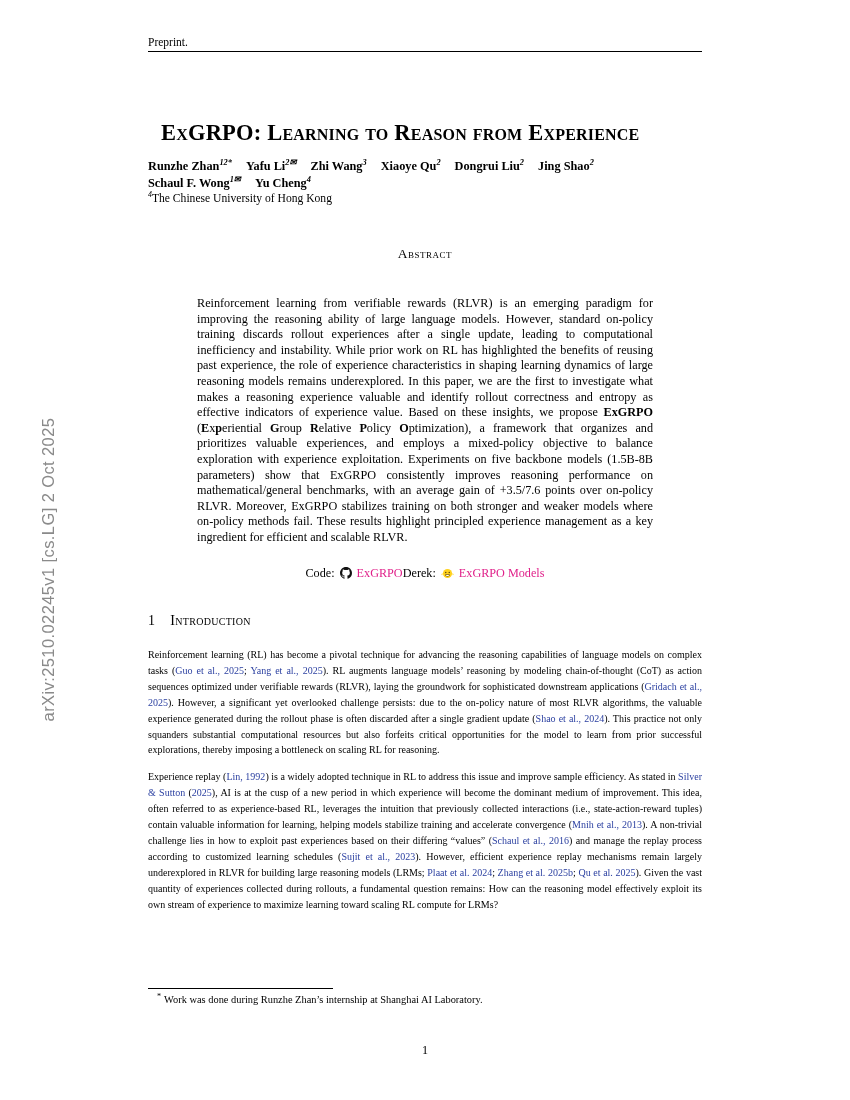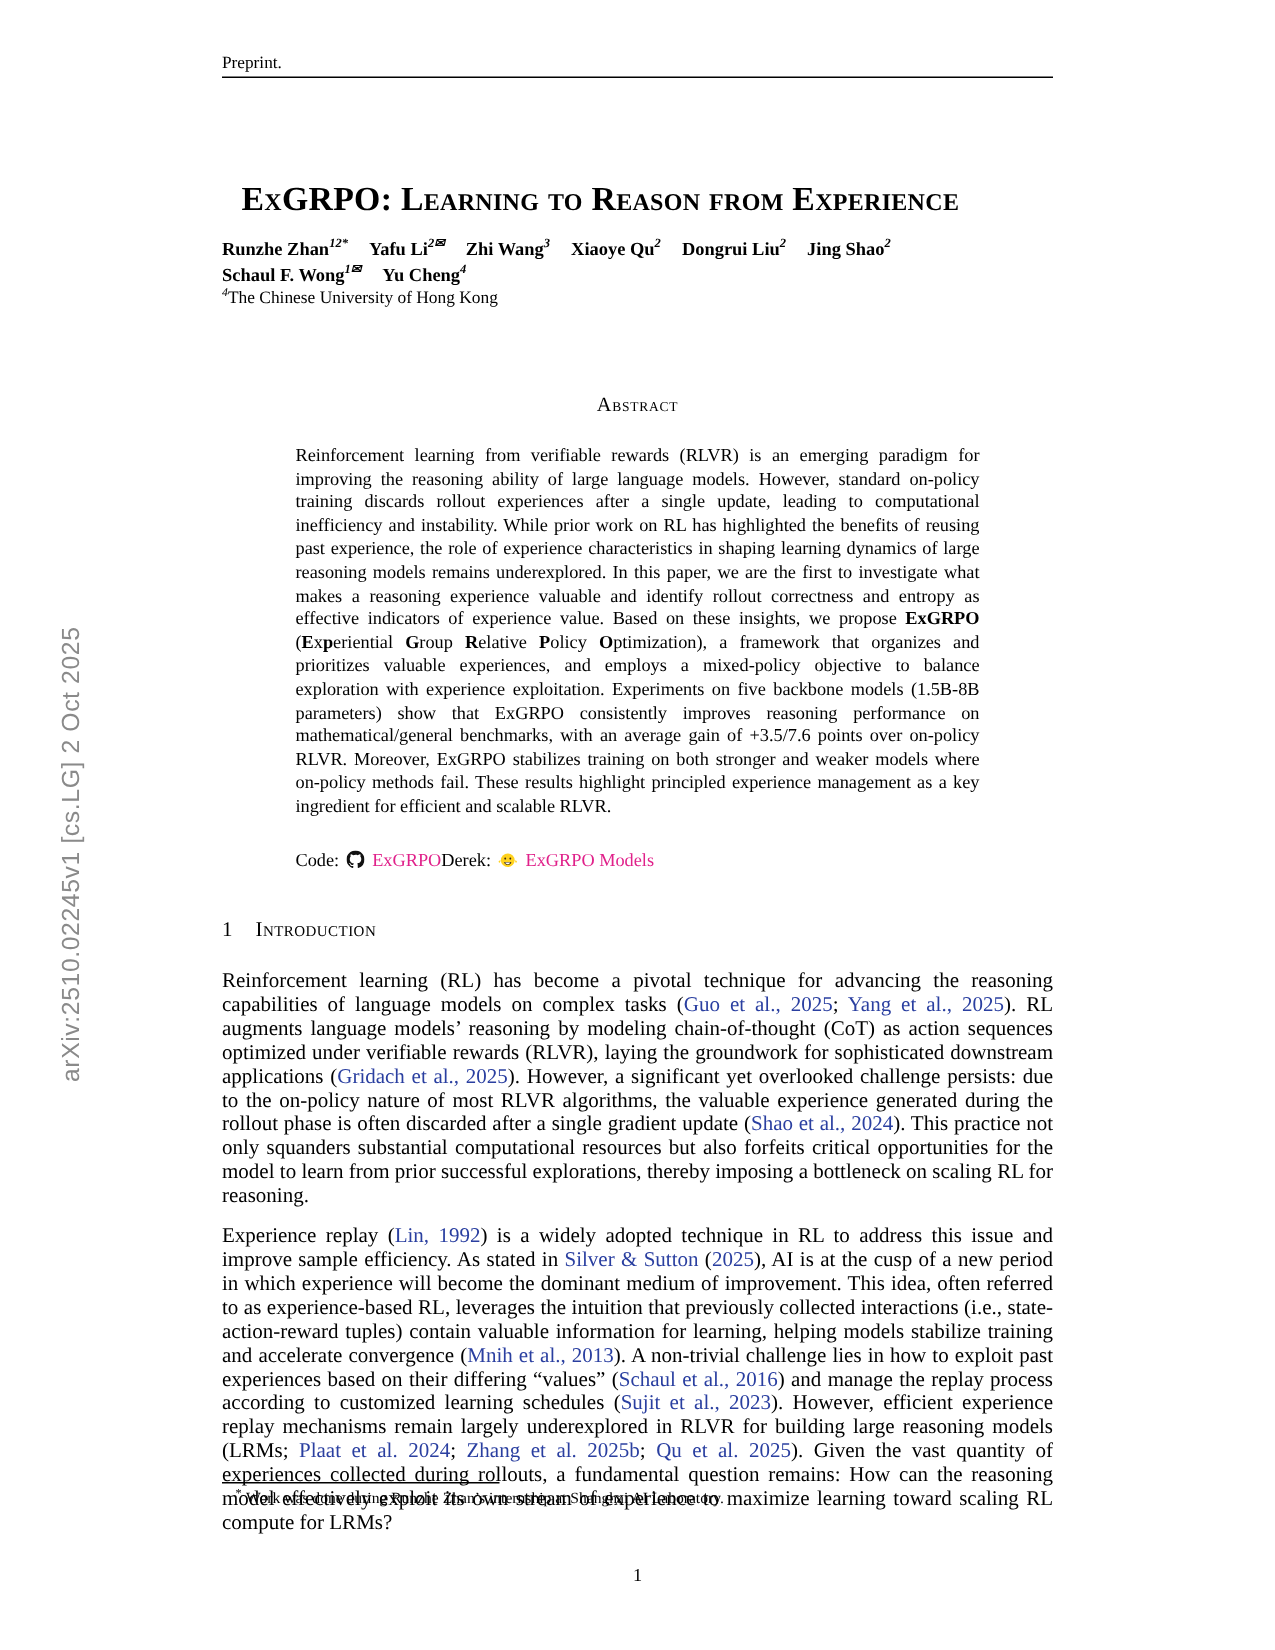--- a/index.html
+++ b/index.html
@@ -88,21 +88,21 @@
     left: 0; top: 191px;
     width: 554px;
     font-size: 11.6px;
     line-height: 15px;
   }
   #affil-block .affil { margin-right: 16px; white-space: nowrap; }
 
   
   #abstract-heading {
     position: absolute;
-    left: 0; top: 262px;
+    left: 0; top: 246px;
     width: 554px;
     text-align: center;
     font-size: 13.5px;
     font-variant: small-caps;
     letter-spacing: 0.5px;
   }
   #abstract-body {
     position: absolute;
     left: 49px; top: 296px;
     width: 456px;
@@ -114,20 +114,21 @@
   #abstract-body b { font-weight: bold; }
 
   
   #resource-links {
     position: absolute;
     left: 49px; top: 565px;
     width: 456px;
     font-size: 12.2px;
     line-height: 16px;
     display: flex;
+    justify-content: center;
     align-items: center;
   }
   #resource-links .res-item { display: inline-flex; align-items: center; gap: 5px; white-space: nowrap; }
   #resource-links .res-label { color: #000; }
   .link-magenta { color: #e0218a; }
 
   .gh-icon { width: 12px; height: 12px; display: inline-block; vertical-align: -1px; }
   .hf-icon { width: 13px; height: 12px; display: inline-block; vertical-align: -1px; }
 
   
@@ -139,21 +140,21 @@
     font-variant: small-caps;
     letter-spacing: 0.3px;
   }
   #intro-heading .sec-num { font-variant: normal; margin-right: 15px; }
 
   
   #body-text {
     position: absolute;
     left: 0; top: 647px;
     width: 554px;
-    font-size: 14px;
+    font-size: 10px;
     line-height: 15.9px;
     text-align: justify;
     text-justify: inter-word;
   }
   #body-text p { margin: 0 0 11px 0; }
   .cite { color: #2a3fa0; }
   .q-italic { }
 
   
   #footnotes {

